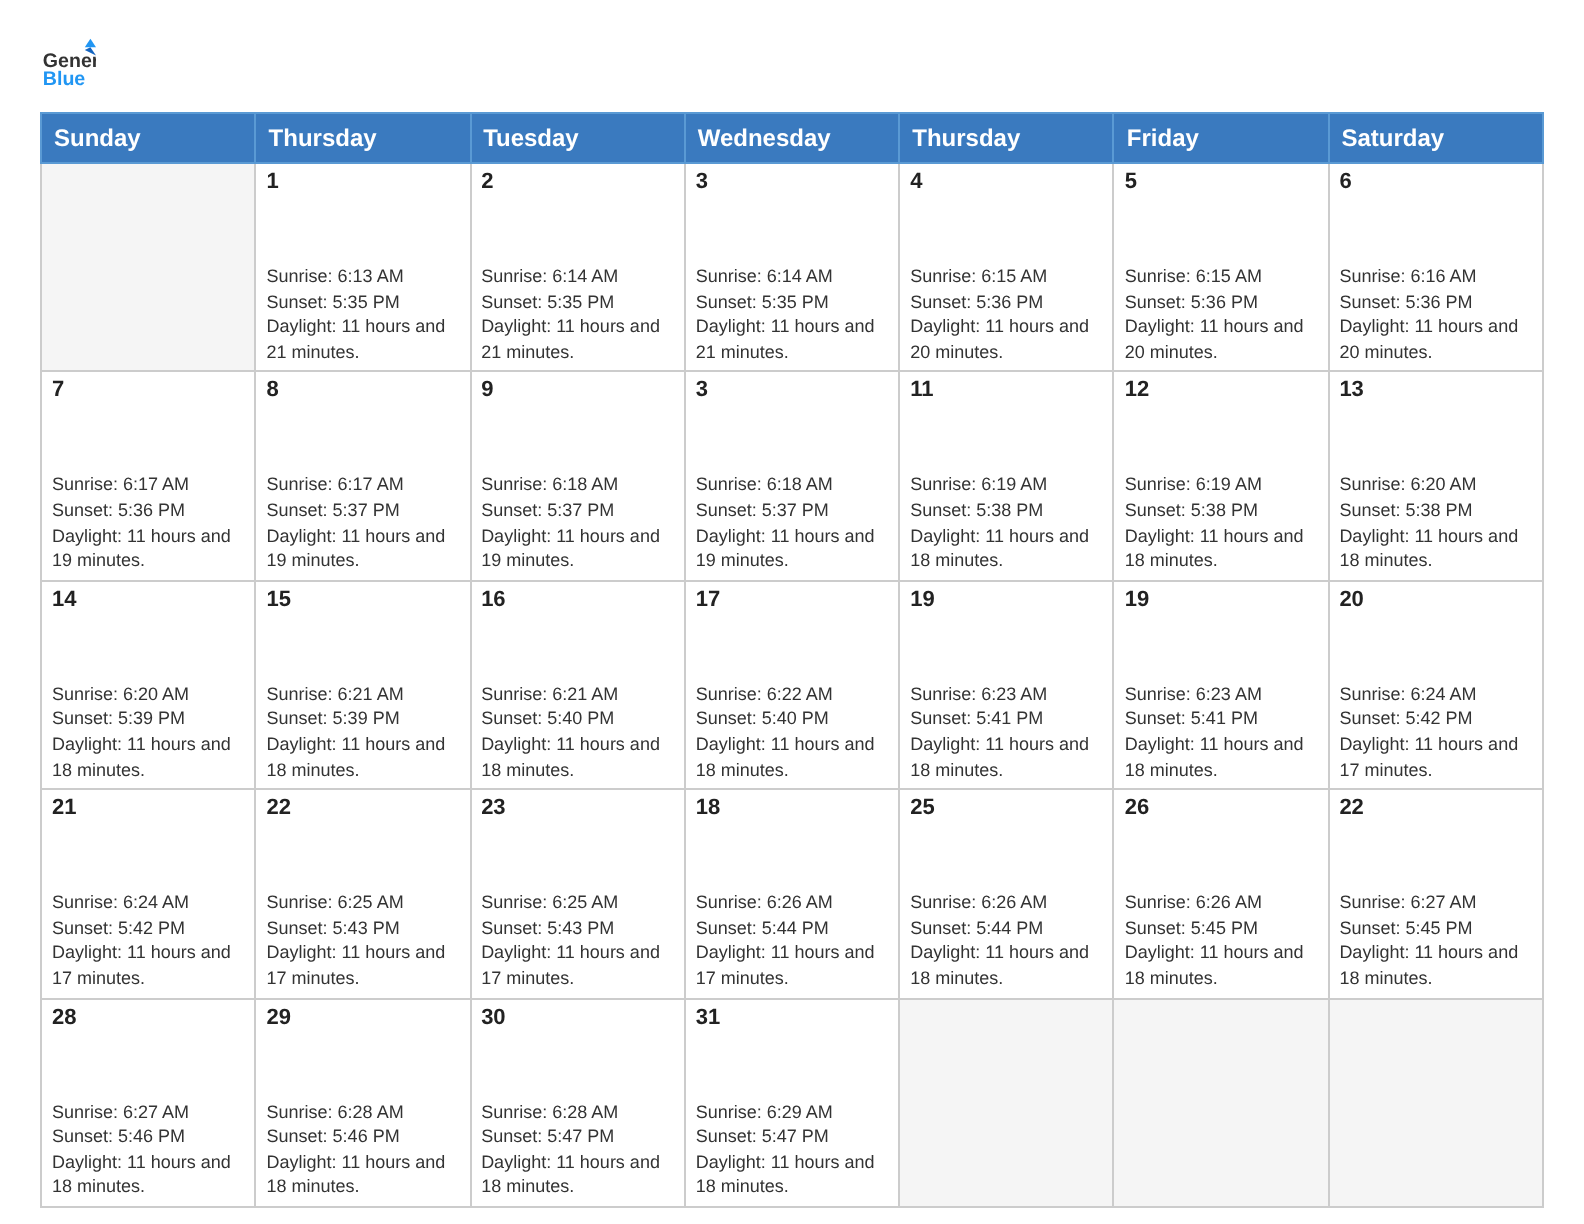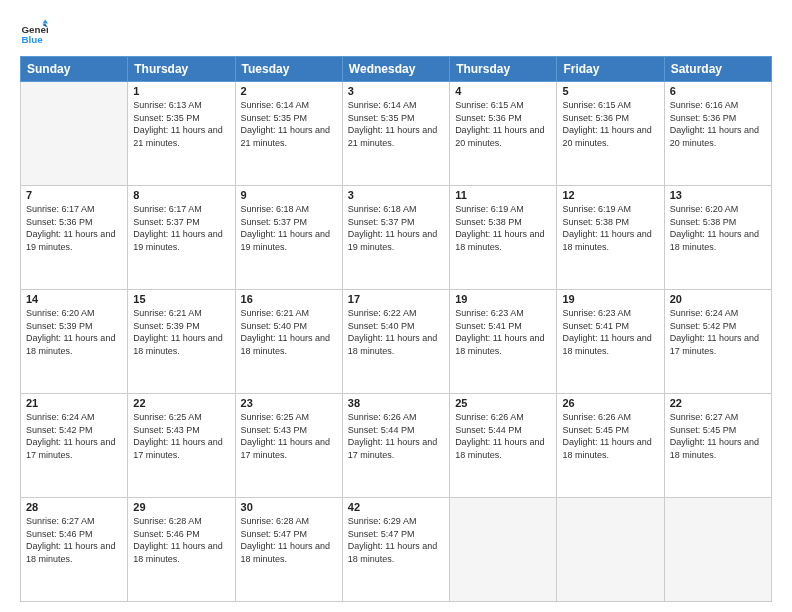--- a/index.html
+++ b/index.html
@@ -77,20 +77,21 @@
       font-size: 11px;
       font-weight: bold;
       color: #222;
       margin-bottom: 2px;
       display: block;
     }
     .cell-text {
       font-size: 9px;
       color: #333;
       line-height: 1.4;
+      margin-top: 35px;
     }
   </style>
 </head>
 <body>
 
 <div class="page">
   <div class="header">
     <div class="logo">
       <svg class="logo-icon" viewBox="0 0 40 40">
         <text x="2" y="22" font-size="14" font-weight="bold" fill="#333">General</text>
@@ -216,21 +217,21 @@
           </td>
           <td>
             <span class="day-num">22</span>
             <div class="cell-text">Sunrise: 6:25 AM<br>Sunset: 5:43 PM<br>Daylight: 11 hours and 17 minutes.</div>
           </td>
           <td>
             <span class="day-num">23</span>
             <div class="cell-text">Sunrise: 6:25 AM<br>Sunset: 5:43 PM<br>Daylight: 11 hours and 17 minutes.</div>
           </td>
           <td>
-            <span class="day-num">38</span>
+            <span class="day-num">18</span>
             <div class="cell-text">Sunrise: 6:26 AM<br>Sunset: 5:44 PM<br>Daylight: 11 hours and 17 minutes.</div>
           </td>
           <td>
             <span class="day-num">25</span>
             <div class="cell-text">Sunrise: 6:26 AM<br>Sunset: 5:44 PM<br>Daylight: 11 hours and 18 minutes.</div>
           </td>
           <td>
             <span class="day-num">26</span>
             <div class="cell-text">Sunrise: 6:26 AM<br>Sunset: 5:45 PM<br>Daylight: 11 hours and 18 minutes.</div>
           </td>
@@ -246,21 +247,21 @@
           </td>
           <td>
             <span class="day-num">29</span>
             <div class="cell-text">Sunrise: 6:28 AM<br>Sunset: 5:46 PM<br>Daylight: 11 hours and 18 minutes.</div>
           </td>
           <td>
             <span class="day-num">30</span>
             <div class="cell-text">Sunrise: 6:28 AM<br>Sunset: 5:47 PM<br>Daylight: 11 hours and 18 minutes.</div>
           </td>
           <td>
-            <span class="day-num">42</span>
+            <span class="day-num">31</span>
             <div class="cell-text">Sunrise: 6:29 AM<br>Sunset: 5:47 PM<br>Daylight: 11 hours and 18 minutes.</div>
           </td>
           <td class="empty"></td>
           <td class="empty"></td>
           <td class="empty"></td>
         </tr>
       </tbody>
   </table>
 </div>
 

